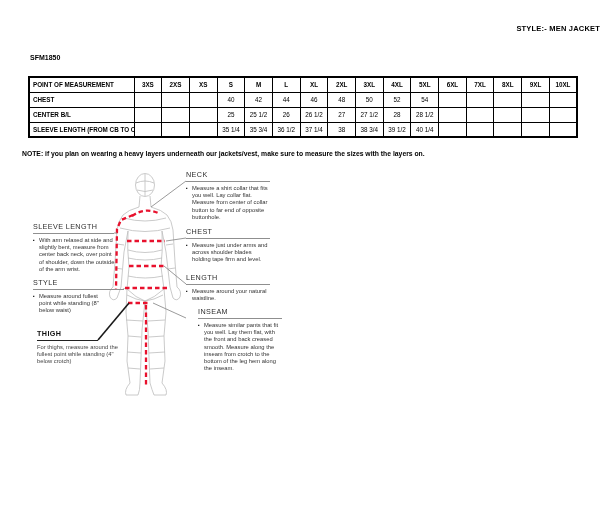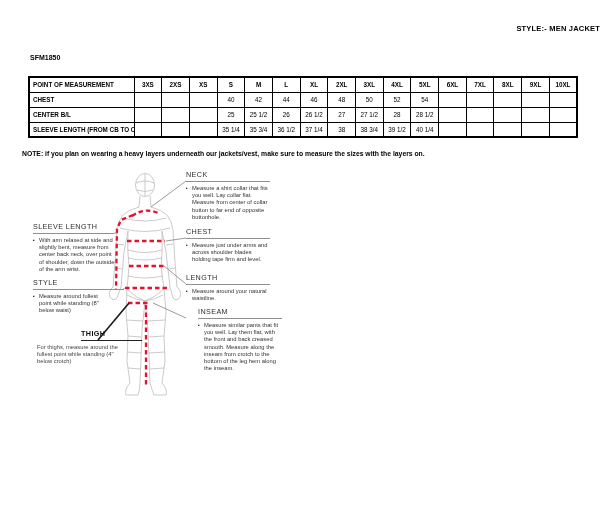--- a/index.html
+++ b/index.html
@@ -230,18 +230,18 @@
 
 <div class="guide-label" style="top:278px; left:33px; width:92px;">
   <div class="guide-heading" style="width:91px;">STYLE</div>
   <div class="guide-text" style="width:78px;">
     <span class="bullet">▪</span>
     <span class="txt">Measure around fullest point while standing (8" below waist)</span>
   </div>
 </div>
 
 <div class="guide-label" style="top:329px; left:37px; width:85px;">
-  <div class="guide-heading bold" style="width:61px; border-bottom:1.5px solid #222; color:#111;margin-left:44px;">THIGH</div>
+  <div class="guide-heading bold" style="width:61px; border-bottom:1.5px solid #222; color:#111;">THIGH</div>
   <div class="guide-text no-bullet thigh-text" style="width:82px;">
 
     <span class="txt">For thighs, measure around the fullest point while standing (4" below crotch)</span>
   </div>
 </div>
 
 </body></html>

